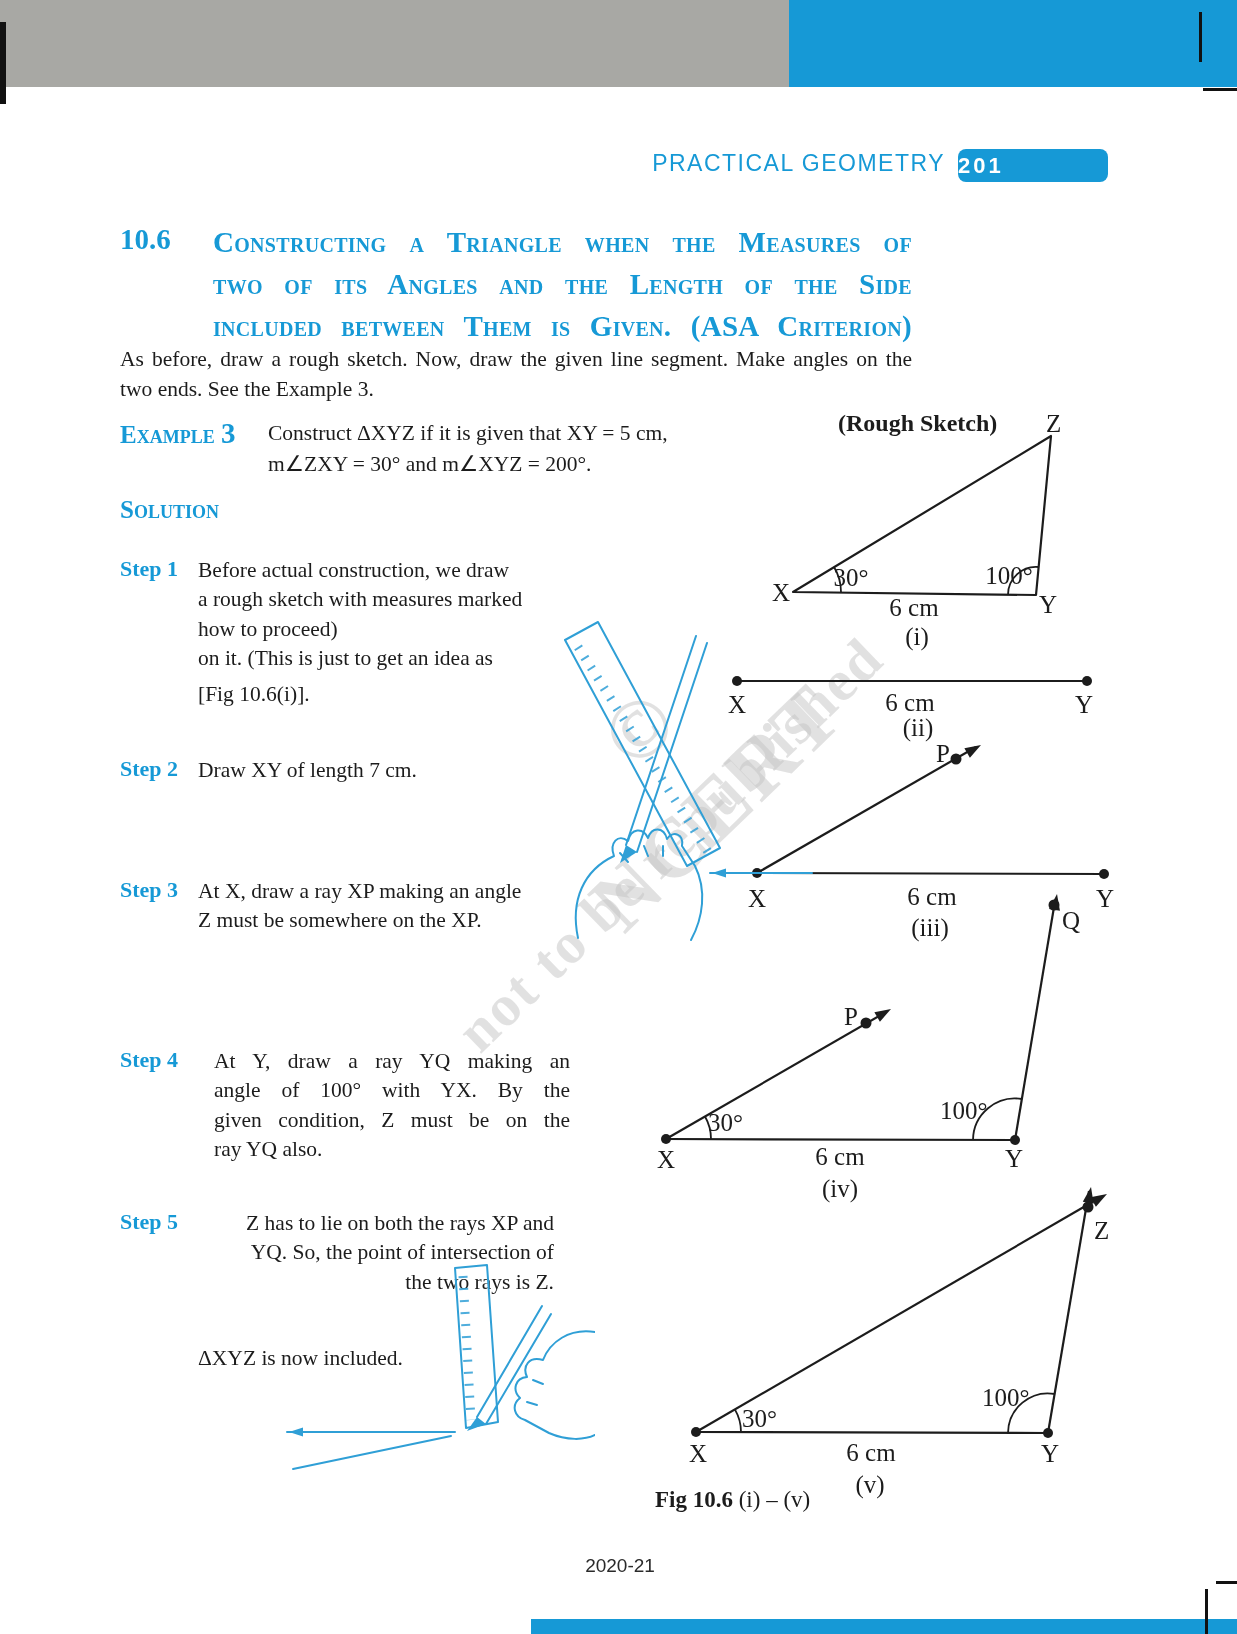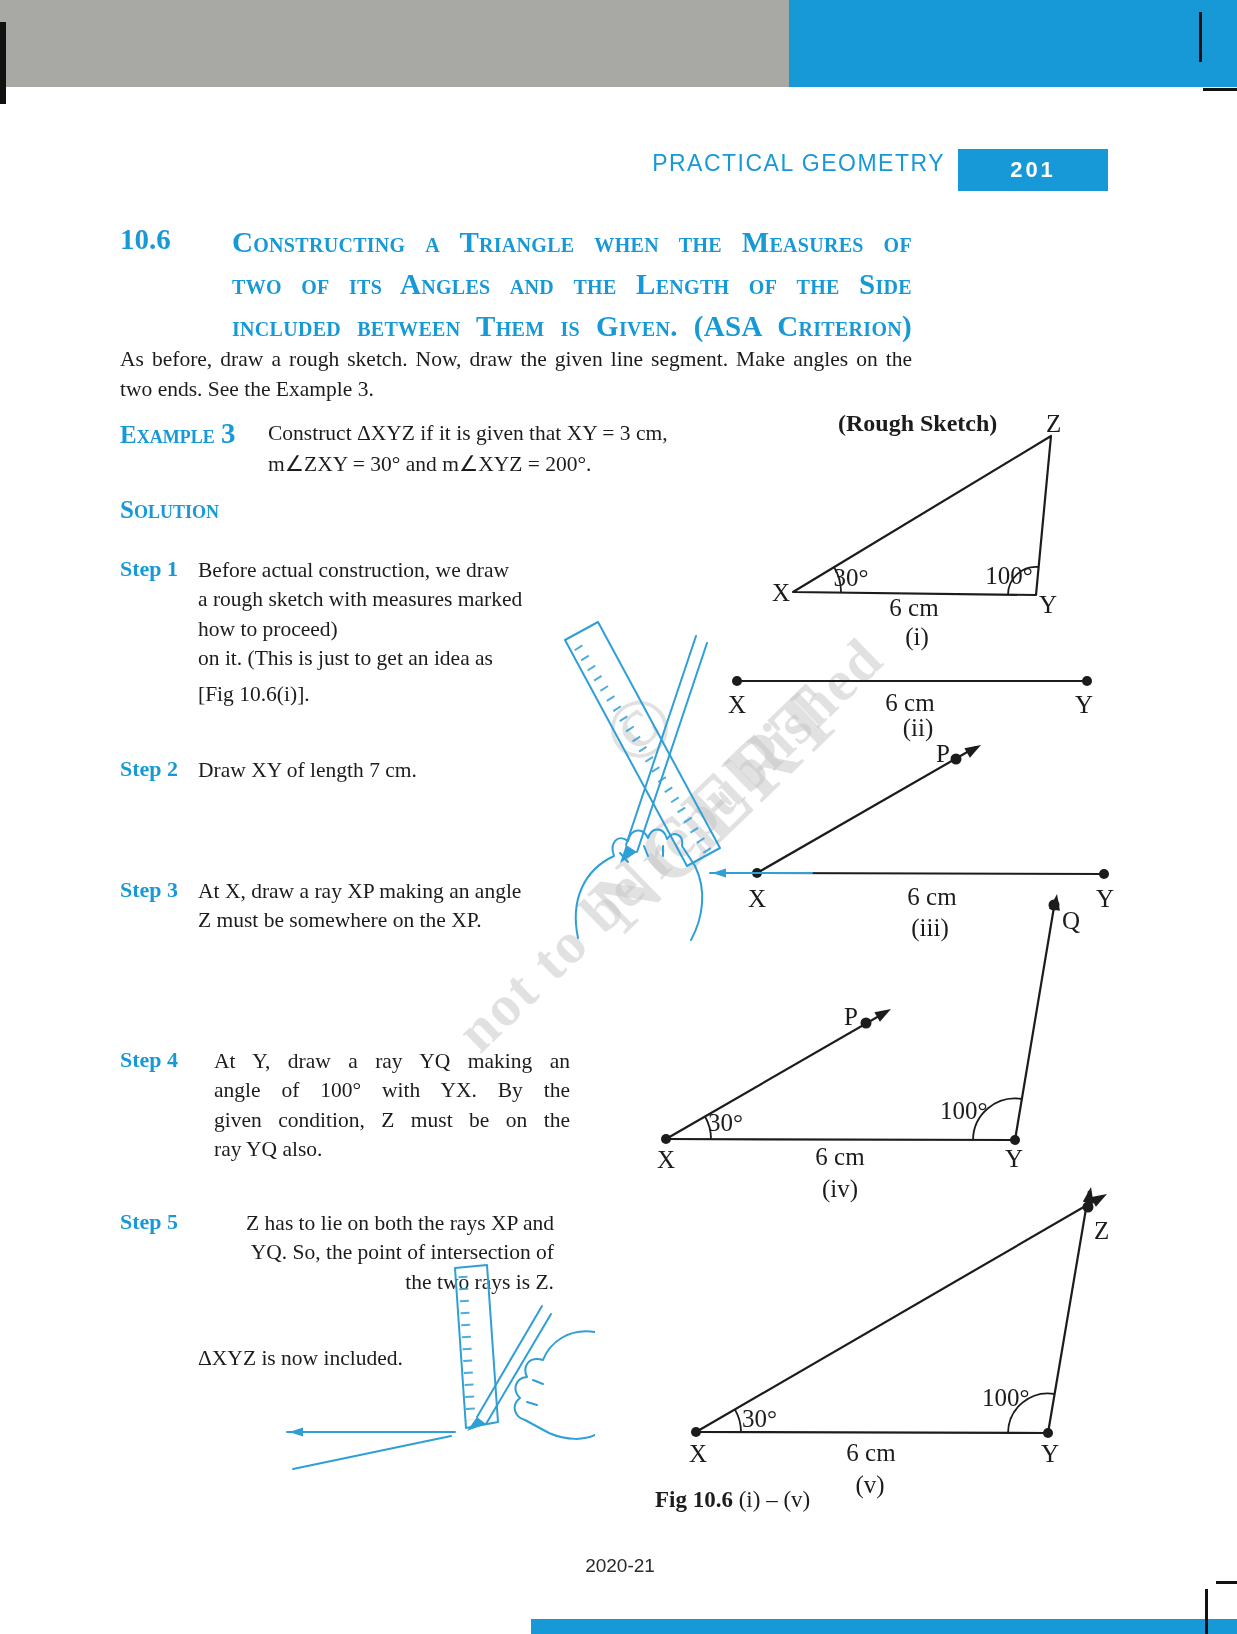--- a/index.html
+++ b/index.html
@@ -10,30 +10,30 @@
         font-family:"Liberation Serif",serif;color:var(--ink);}
   .abs{position:absolute;}
   
   .bar-gray{left:0;top:0;width:789px;height:87px;background:var(--gray);}
   .bar-blue{left:789px;top:0;width:448px;height:87px;background:var(--accent);}
   .crop{background:#111;}
   
   .hdr-title{left:560px;top:150px;width:385px;text-align:right;
     font-family:"Liberation Sans",sans-serif;font-size:23px;letter-spacing:1.5px;
     color:var(--accent);}
-  .hdr-pagebox{left:958px;top:149px;width:150px;height:42px;background:var(--accent);
-    display:flex;align-items:center;justify-content:center;}
+  .hdr-pagebox{left:958px;top:149px;width:150px;height:33px;background:var(--accent);
+    display:flex;align-items:center;border-radius:8px;}
   .hdr-pagenum{font-family:"Liberation Sans",sans-serif;font-size:22px;font-weight:bold;
     color:#ffffff;letter-spacing:3px;}
   
   .sec{left:120px;top:221px;width:792px;}
   .sec-num{position:absolute;left:0;top:2px;font-size:29px;font-weight:bold;color:var(--accent);}
   .sec-lines{margin-left:93px;}
   .sec-line{font-size:29px;font-weight:bold;color:var(--accent);font-variant:small-caps;
-    line-height:42px;text-align:justify;text-align-last:justify;letter-spacing:.3px;margin-left:19px;}
+    line-height:42px;text-align:justify;text-align-last:justify;letter-spacing:.3px;}
   
   .body-txt{font-size:21.5px;line-height:30px;}
   .intro{left:120px;top:344px;width:792px;}
   .jlast{text-align:justify;text-align-last:justify;}
   .ex-label{left:120px;top:417px;font-variant:small-caps;font-weight:bold;color:var(--accent);
     font-size:25px;}
   .ex-num{font-size:29px;font-variant:normal;}
   .ex-text{left:268px;top:418px;width:430px;line-height:30.6px;}
   .sol-label{left:120px;top:496px;font-variant:small-caps;font-weight:bold;color:var(--accent);
     font-size:25px;}
@@ -99,21 +99,21 @@
   <div class="abs intro body-txt content">
     <div class="jlast">As before, draw a rough sketch. Now, draw the given line segment. Make angles on the</div>
     <div>two ends. See the Example 3.</div>
   </div>
 
   <div class="abs ex-label content">
     <span>Example</span>
     <span class="ex-num">3</span>
   </div>
   <div class="abs ex-text body-txt content">
-    <div>Construct ΔXYZ if it is given that XY = 3 cm,</div>
+    <div>Construct ΔXYZ if it is given that XY = 5 cm,</div>
     <div>m∠ZXY = 30° and m∠XYZ = 200°.</div>
   </div>
 
   <div class="abs sol-label content">Solution</div>
 
   <div class="abs step-label content" style="left:120px;top:556px;">Step 1</div>
   <div class="abs step-lines content" style="left:198px;top:556px;">
     <div>Before actual construction, we draw</div>
     <div>a rough sketch with measures marked</div>
     <div>how to proceed)</div>

